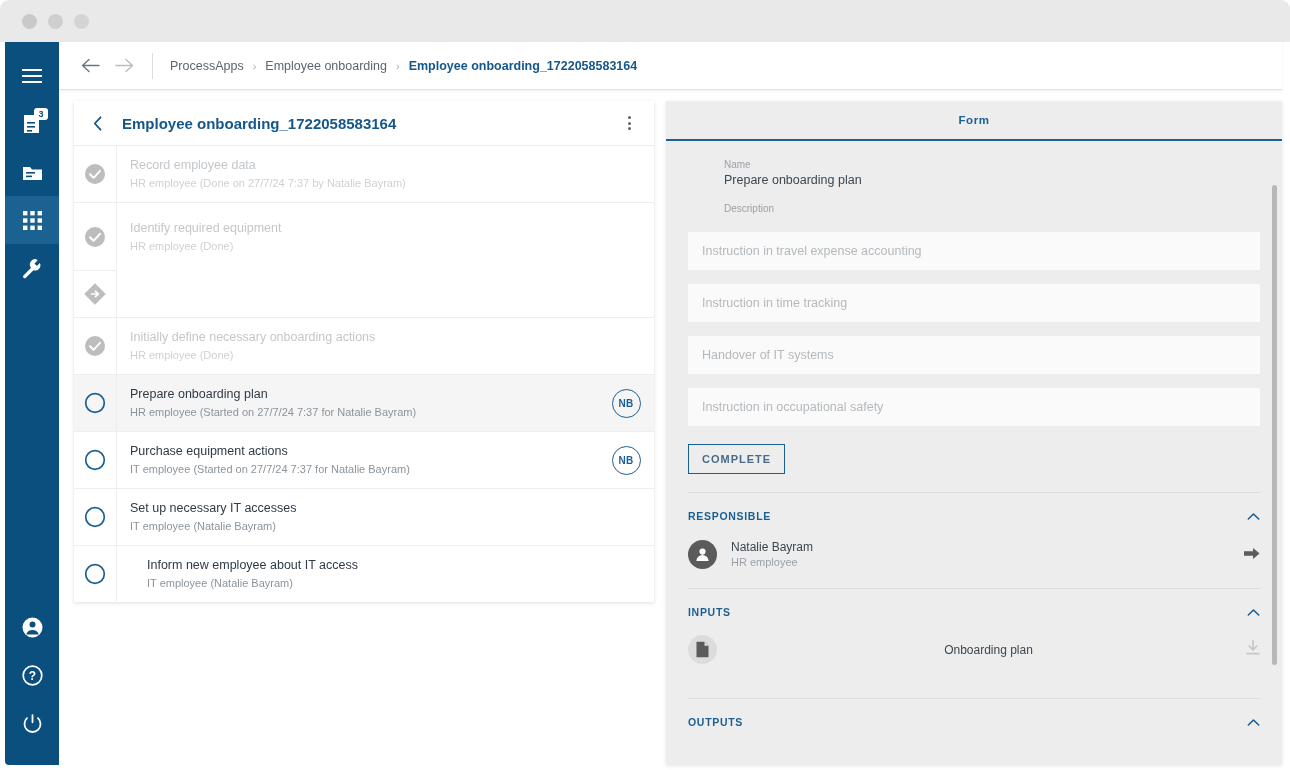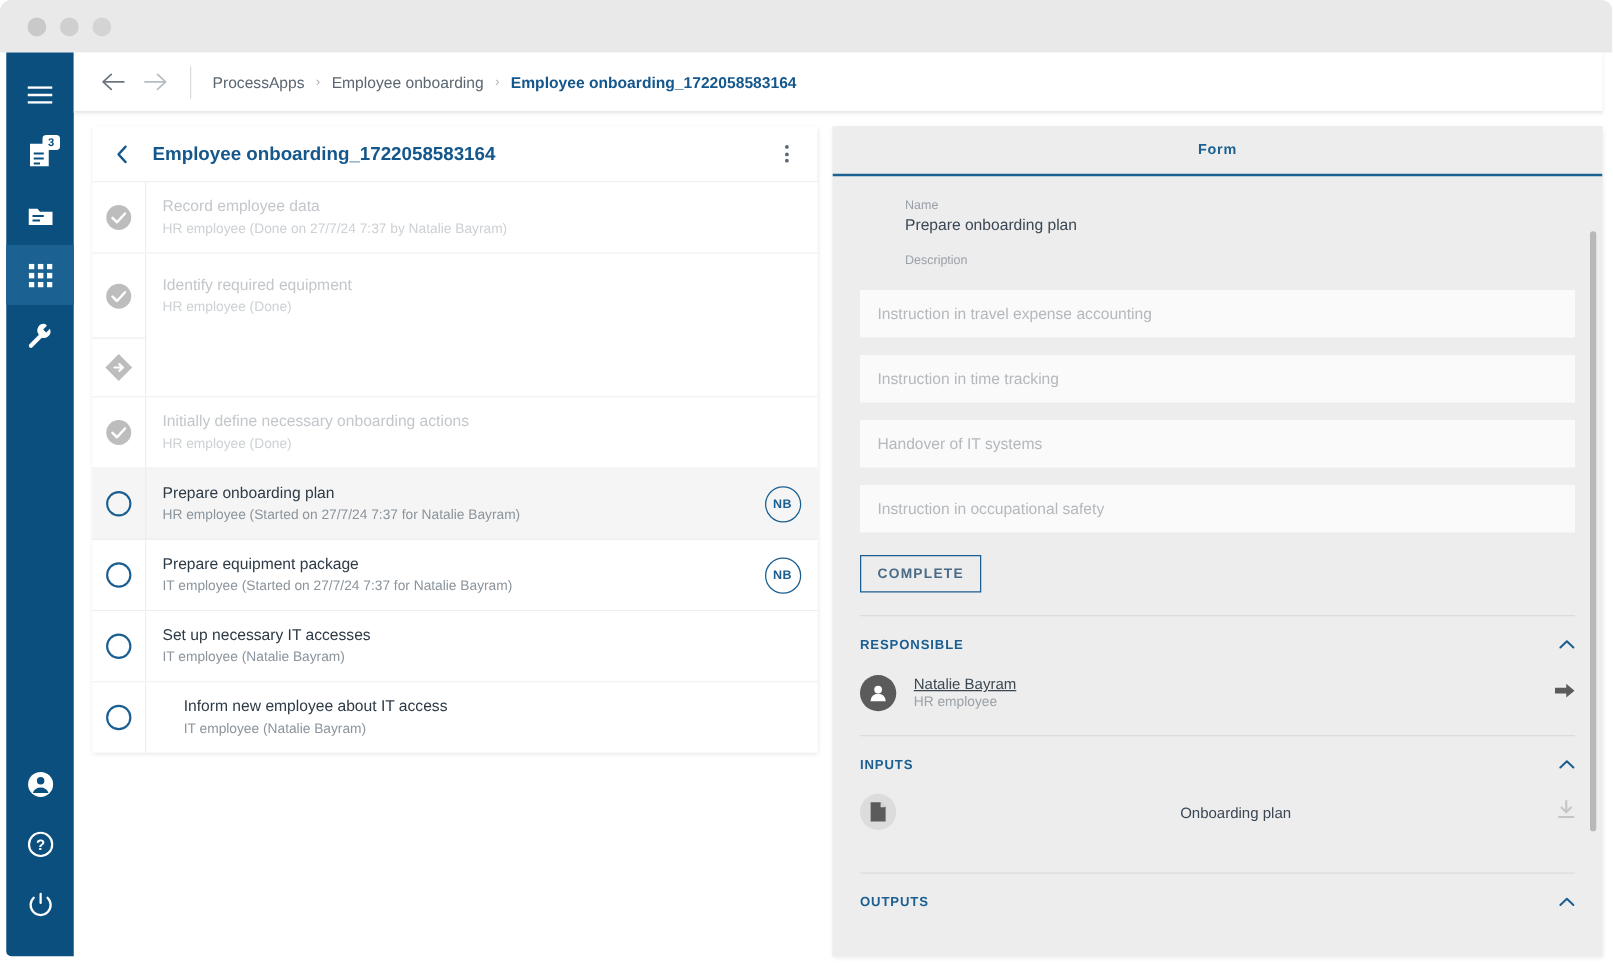--- a/index.html
+++ b/index.html
@@ -460,21 +460,21 @@
       </div>
     </div>
 
     <div class="task-row">
       <div class="tr-icon">
         <svg width="22" height="22" viewBox="0 0 22 22">
           <circle cx="11" cy="11" r="9.3" fill="none" stroke="#1b5f92" stroke-width="1.7"></circle>
         </svg>
       </div>
       <div class="tr-body">
-        <span class="tr-name">Prepare equipment package</span>
+        <span class="tr-name">Purchase equipment actions</span>
         <span class="tr-sub">IT employee (Started on 27/7/24 7:37 for Natalie Bayram)</span>
       </div>
       <div class="tr-right">
         <span class="nb-avatar">NB</span>
       </div>
     </div>
 
     <div class="task-row">
       <div class="tr-icon">
         <svg width="22" height="22" viewBox="0 0 22 22">
@@ -539,21 +539,21 @@
       </div>
       <div class="sec-body">
         <div class="person-row">
           <span class="avatar-circle">
             <svg width="17" height="17" viewBox="0 0 17 17">
               <circle cx="8.5" cy="5.6" r="3.1" fill="#ffffff"></circle>
               <path d="M2.4 15 a6.1 6.1 0 0 1 12.2 0 z" fill="#ffffff"></path>
             </svg>
           </span>
           <span class="person-text">
-            <span class="person-name" style="display:block;text-decoration:underline;">Natalie Bayram</span>
+            <span class="person-name" style="display:block;">Natalie Bayram</span>
             <span class="person-role" style="display:block;">HR employee</span>
           </span>
           <span class="fwd-arrow">
             <svg width="16" height="13" viewBox="0 0 16 13">
               <path d="M0 4.2 H9 V1 L15.6 6.5 L9 12 V8.8 H0 Z" fill="#5b5b5b"></path>
             </svg>
           </span>
         </div>
       </div>
 

